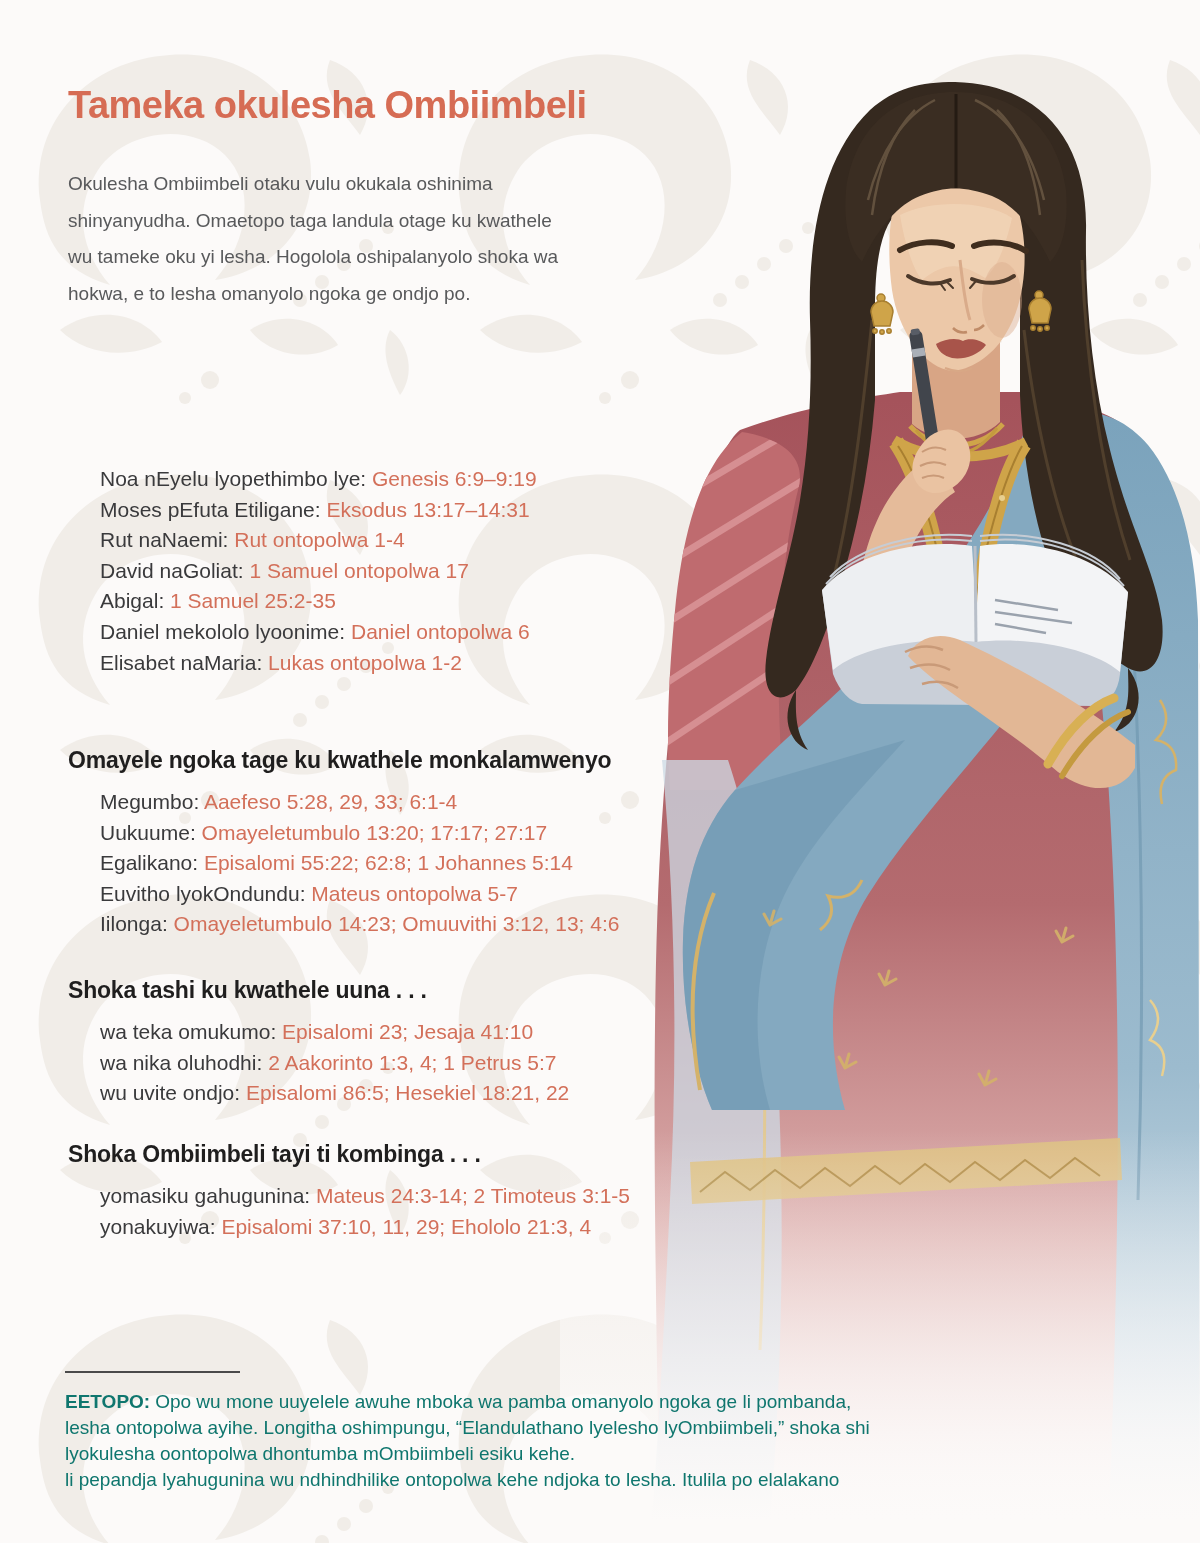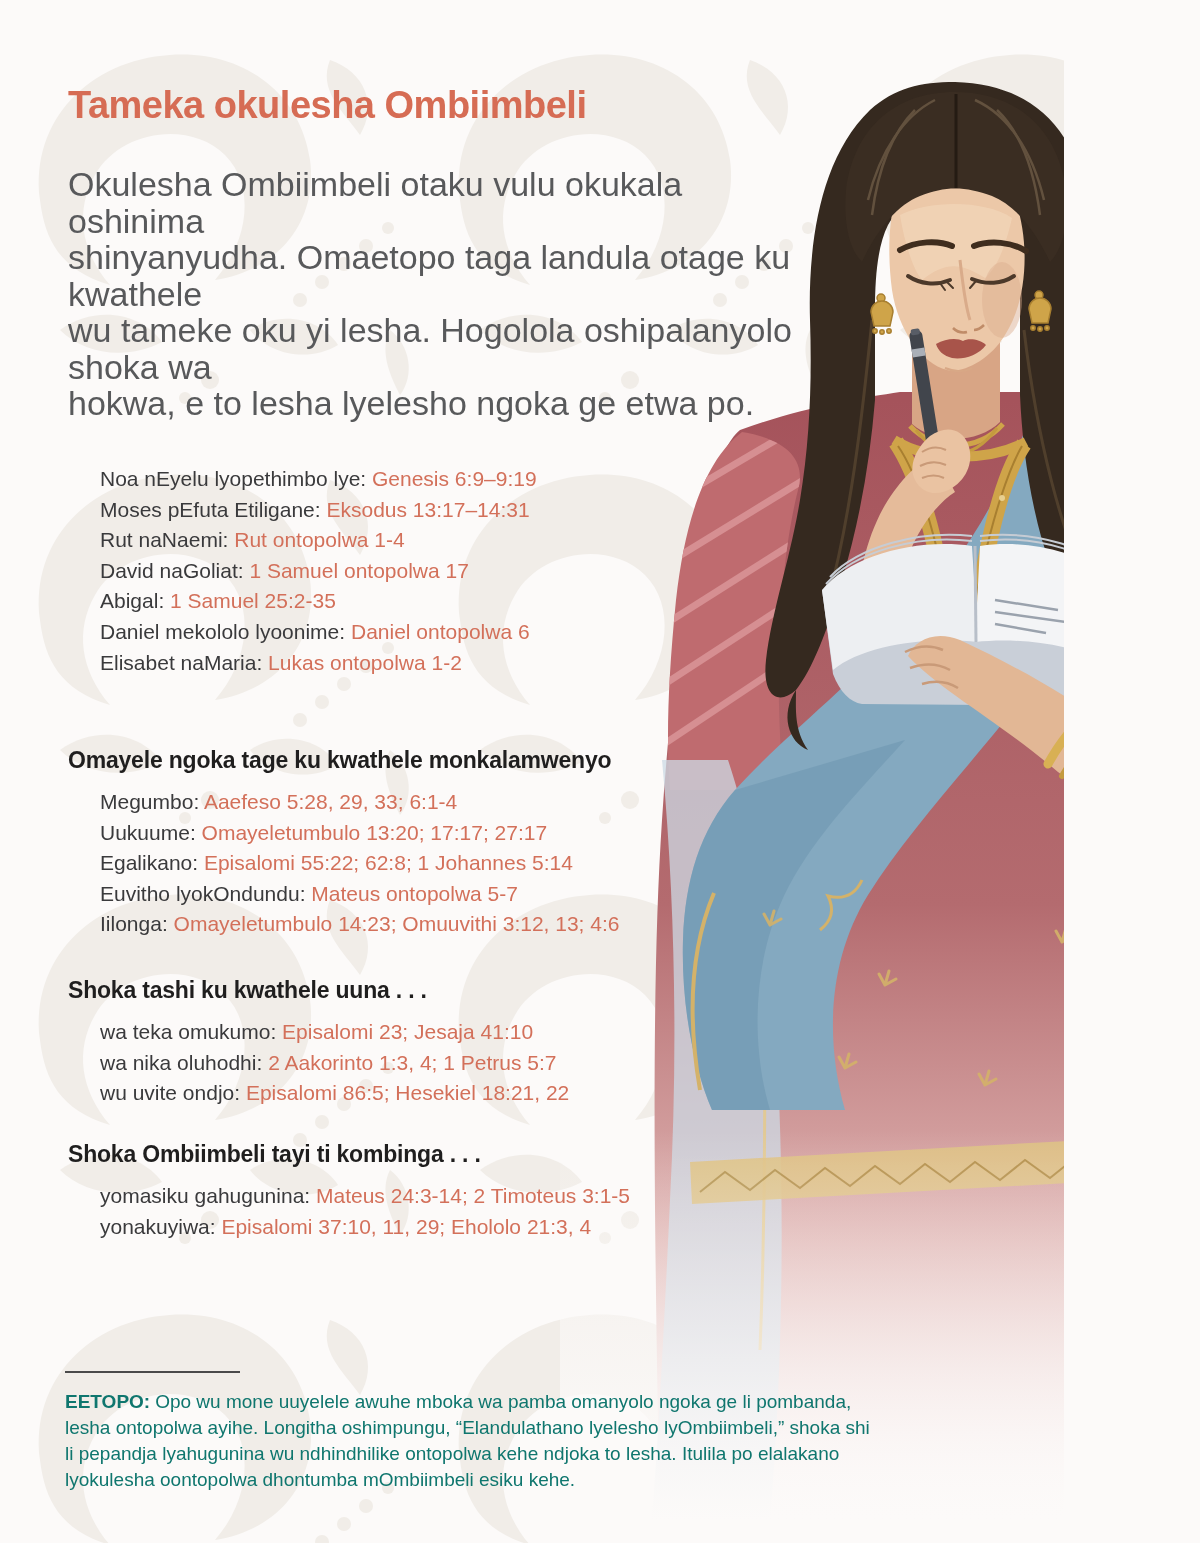--- a/index.html
+++ b/index.html
@@ -1,23 +1,23 @@
 <!DOCTYPE html>
 <html><head>
 <meta charset="utf-8">
 <style>
   html,body{margin:0;padding:0;}
   body{width:1200px;height:1543px;overflow:hidden;background:#fcfaf9;
        font-family:"Liberation Sans",sans-serif;}
-  .page{position:relative;width:1064px;height:1543px;overflow:hidden;}
+  .page{position:relative;width:1200px;height:1543px;overflow:hidden;}
   .bg,.art{position:absolute;left:0;top:0;pointer-events:none;}
   .content{position:absolute;left:0;top:0;width:1200px;height:1543px;}
   h1.title{position:absolute;left:68px;top:82px;margin:0;font-size:38px;line-height:46px;
      font-weight:bold;color:#d66c54;letter-spacing:-0.5px;}
-  .intro{position:absolute;left:68px;top:166px;width:740px;font-size:34px;line-height:36.5px;
+  .intro{position:absolute;left:68px;top:166px;width:740px;font-size:19px;line-height:36.5px;
      color:#58595b;}
   .sec{position:absolute;left:68px;width:700px;}
   .sec h2{margin:0 0 8px 0;font-size:23px;line-height:30px;font-weight:bold;color:#1f1e1e;
      letter-spacing:-0.2px;}
   .sec ul{margin:12px;padding:0 0 0 20px;list-style:none;}
   .sec li{font-size:21px;line-height:30.6px;color:#3a3a3c;white-space:nowrap;}
   .sec li .ref{color:#d3705a;}
   .sec1{top:452px;} .sec2{top:745px;} .sec3{top:975px;} .sec4{top:1139px;}
   .footnote{position:absolute;left:65px;top:1371px;width:900px;}
   .fn-rule{width:175px;border-top:2px solid #4a4a4a;margin:0 0 16px 0;}
@@ -252,21 +252,21 @@
   </svg>
 
   <div class="content">
 
     <h1 class="title">Tameka okulesha Ombiimbeli</h1>
 
     <div class="intro">
       <div>Okulesha Ombiimbeli otaku vulu okukala oshinima</div>
       <div>shinyanyudha. Omaetopo taga landula otage ku kwathele</div>
       <div>wu tameke oku yi lesha. Hogolola oshipalanyolo shoka wa</div>
-      <div>hokwa, e to lesha lyelesho ngoka ge etwa po.</div>
+      <div>hokwa, e to lesha omanyolo ngoka ge ondjo po.</div>
     </div>
 
     <section class="sec sec1">
       <ul>
         <li><span class="lbl">Noa nEyelu lyopethimbo lye:</span> <span class="ref">Genesis 6:9–9:19</span></li>
         <li><span class="lbl">Moses pEfuta Etiligane:</span> <span class="ref">Eksodus 13:17–14:31</span></li>
         <li><span class="lbl">Rut naNaemi:</span> <span class="ref">Rut ontopolwa 1-4</span></li>
         <li><span class="lbl">David naGoliat:</span> <span class="ref">1 Samuel ontopolwa 17</span></li>
         <li><span class="lbl">Abigal:</span> <span class="ref">1 Samuel 25:2-35</span></li>
         <li><span class="lbl">Daniel mekololo lyoonime:</span> <span class="ref">Daniel ontopolwa 6</span></li>
@@ -299,18 +299,18 @@
       <ul>
         <li><span class="lbl">yomasiku gahugunina:</span> <span class="ref">Mateus 24:3-14; 2 Timoteus 3:1-5</span></li>
         <li><span class="lbl">yonakuyiwa:</span> <span class="ref">Episalomi 37:10, 11, 29; Ehololo 21:3, 4</span></li>
       </ul>
     </section>
 
     <div class="footnote">
       <div class="fn-rule"></div>
       <div class="fn-line"><b>EETOPO:</b><span>Opo wu mone uuyelele awuhe mboka wa pamba omanyolo ngoka ge li pombanda,</span></div>
       <div class="fn-line">lesha ontopolwa ayihe. Longitha oshimpungu, “Elandulathano lyelesho lyOmbiimbeli,” shoka shi</div>
+      <div class="fn-line">lyokulesha oontopolwa dhontumba mOmbiimbeli esiku kehe.</div>
       <div class="fn-line">li pepandja lyahugunina wu ndhindhilike ontopolwa kehe ndjoka to lesha. Itulila po elalakano</div>
-      <div class="fn-line">lyokulesha oontopolwa dhontumba mOmbiimbeli esiku kehe.</div>
     </div>
 
   </div>
 </div>
 
 </body></html>

